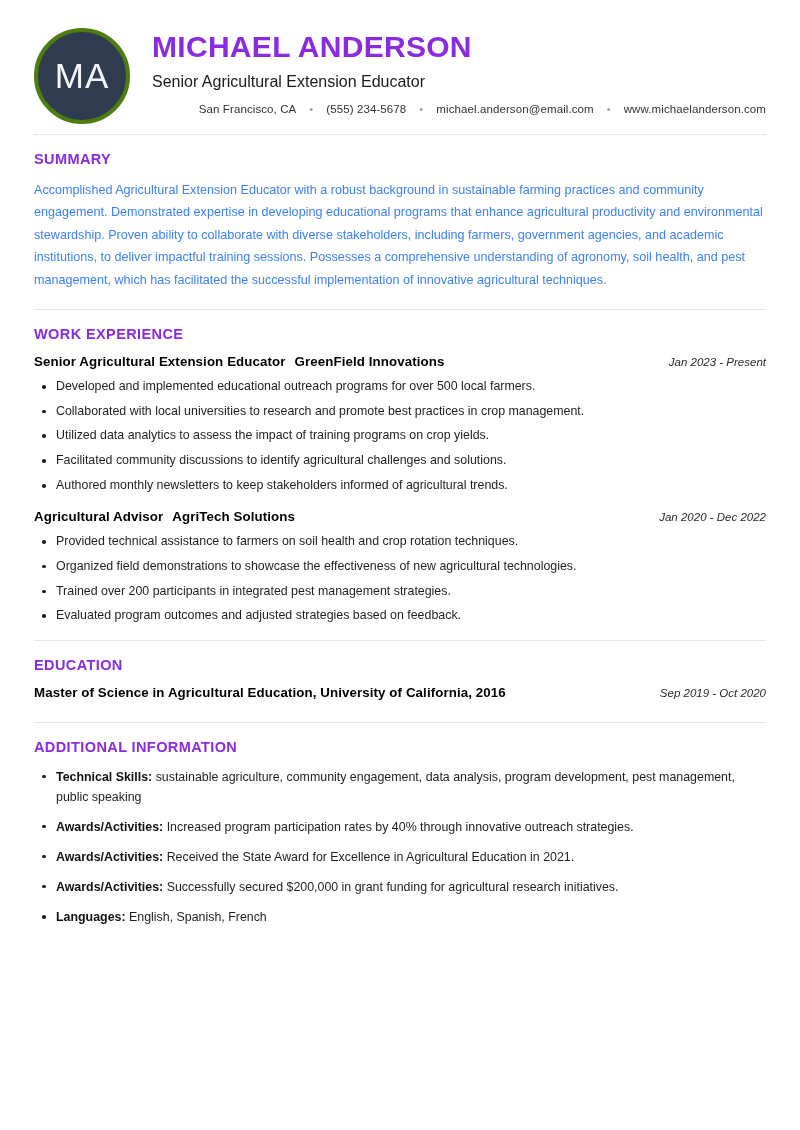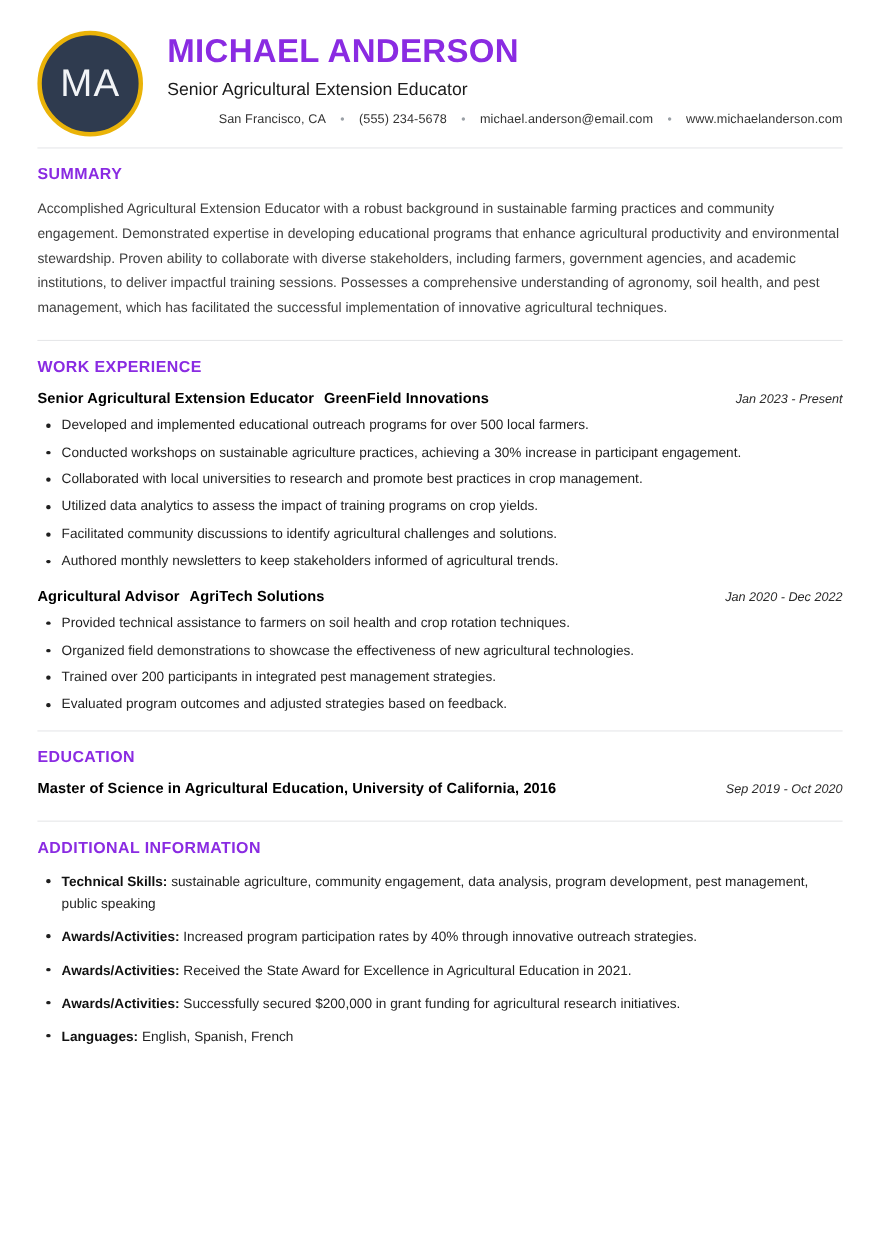--- a/index.html
+++ b/index.html
@@ -28,21 +28,21 @@
     align-items: flex-start;
     gap: 22px;
     padding-bottom: 10px;
   }
   .avatar {
     flex: 0 0 auto;
     width: 96px;
     height: 96px;
     border-radius: 50%;
     background: #2f3b4f;
-    border: 4px solid #eab308;
+    border: 4px solid #4d7c0f;
     display: flex;
     align-items: center;
     justify-content: center;
     color: #f2f4f7;
     font-size: 35px;
     font-weight: 400;
     letter-spacing: 1px;
     margin-top: 2px;
   }
   .header-text {
@@ -95,21 +95,21 @@
   .section-title {
     font-size: 14.5px;
     font-weight: bold;
     color: #8a2be2;
     letter-spacing: 0.4px;
     margin: 0 0 12px 0;
   }
   .summary-text {
     font-size: 12.6px;
     line-height: 1.78;
-    color: #404040;
+    color: #3b82f6;
     margin: 0 0 18px 0;
     text-align: left;
   }
 
   
   .entry { margin-bottom: 6px; }
   .entry-head {
     display: flex;
     align-items: baseline;
     justify-content: space-between;
@@ -222,21 +222,20 @@
 
     <div class="entry">
       <div class="entry-head">
         <div class="entry-head-left">
           <span>Senior Agricultural Extension Educator</span><span class="entry-company">GreenField Innovations</span>
         </div>
         <div class="entry-dates">Jan 2023 - Present</div>
       </div>
       <ul class="bullets">
         <li>Developed and implemented educational outreach programs for over 500 local farmers.</li>
-        <li>Conducted workshops on sustainable agriculture practices, achieving a 30% increase in participant engagement.</li>
         <li>Collaborated with local universities to research and promote best practices in crop management.</li>
         <li>Utilized data analytics to assess the impact of training programs on crop yields.</li>
         <li>Facilitated community discussions to identify agricultural challenges and solutions.</li>
         <li>Authored monthly newsletters to keep stakeholders informed of agricultural trends.</li>
       </ul>
     </div>
 
     <div class="entry">
       <div class="entry-head">
         <div class="entry-head-left">

